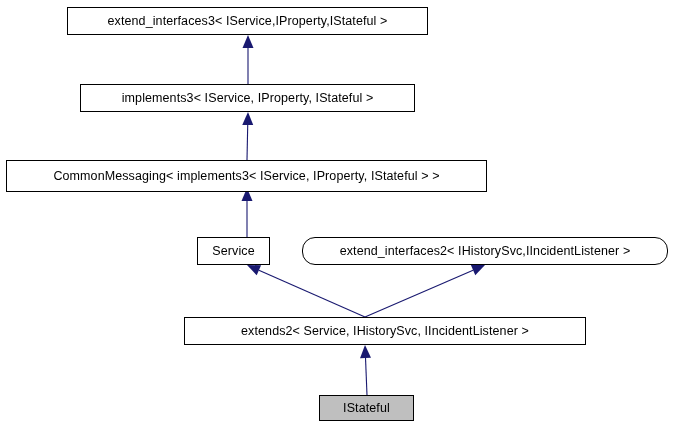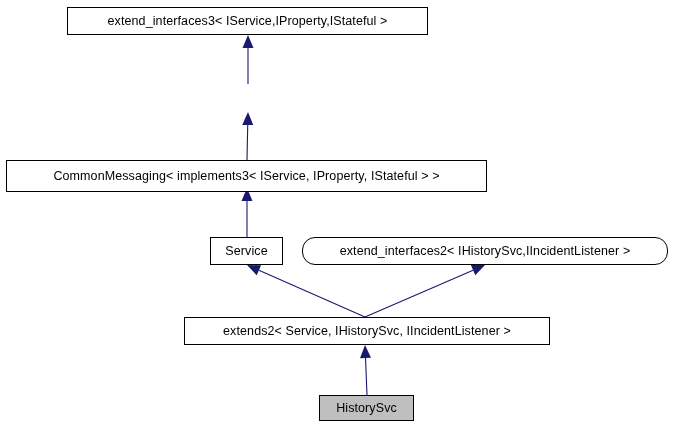--- a/index.html
+++ b/index.html
@@ -71,28 +71,31 @@
         <polygon points="485,265 475.25861777795967,275.2154526284505 470.88493596398234,265.1223407500413" fill="#191970"></polygon>
       </g>
       <g>
         <line x1="367" y1="395" x2="365.5195844985353" y2="357.98961246338325" stroke="#191970" stroke-width="1.1"></line>
         <polygon points="365,345 371.01518977150516,357.7697882524645 360.0239792255655,358.209436674302" fill="#191970"></polygon>
       </g>
     </svg>
 <div class="node" style="left: 67px; top: 7px; width: 361px; height: 28px; border-color: rgb(0, 0, 0); background: rgb(255, 255, 255);">
       <span class="node-label">extend_interfaces3&lt; IService,IProperty,IStateful &gt;</span>
     </div>
+    <div class="node" style="left: 80px; top: 84px; width: 335px; height: 28px; border-color: rgb(0, 0, 0); background: rgb(255, 255, 255);">
+      <span class="node-label">implements3&lt; IService, IProperty, IStateful &gt;</span>
+    </div>
     <div class="node" style="left: 6px; top: 160px; width: 481px; height: 32px; border-color: rgb(0, 0, 0); background: rgb(255, 255, 255);">
       <span class="node-label">CommonMessaging&lt; implements3&lt; IService, IProperty, IStateful &gt; &gt;</span>
     </div>
-    <div class="node" style="left: 210px; top: 237px; width: 73px; height: 28px; border-color: rgb(0, 0, 0); background: rgb(255, 255, 255);">
+    <div class="node" style="left: 197px; top: 237px; width: 73px; height: 28px; border-color: rgb(0, 0, 0); background: rgb(255, 255, 255);">
       <span class="node-label">Service</span>
     </div>
     <div class="node" style="left: 302px; top: 237px; width: 366px; height: 28px; border-color: rgb(0, 0, 0); background: rgb(255, 255, 255); border-radius: 13px;">
       <span class="node-label">extend_interfaces2&lt; IHistorySvc,IIncidentListener &gt;</span>
     </div>
-    <div class="node" style="left: 184px; top: 317px; width: 366px; height: 28px; border-color: rgb(0, 0, 0); background: rgb(255, 255, 255);">
+    <div class="node" style="left: 184px; top: 317px; width: 402px; height: 28px; border-color: rgb(0, 0, 0); background: rgb(255, 255, 255);">
       <span class="node-label">extends2&lt; Service, IHistorySvc, IIncidentListener &gt;</span>
     </div>
     <div class="node current" style="left: 319px; top: 395px; width: 95px; height: 26px; border-color: rgb(0, 0, 0); background: rgb(191, 191, 191);">
-      <span class="node-label">HistorySvc</span>
+      <span class="node-label">IStateful</span>
     </div>
   </div>
 
 </body></html>

